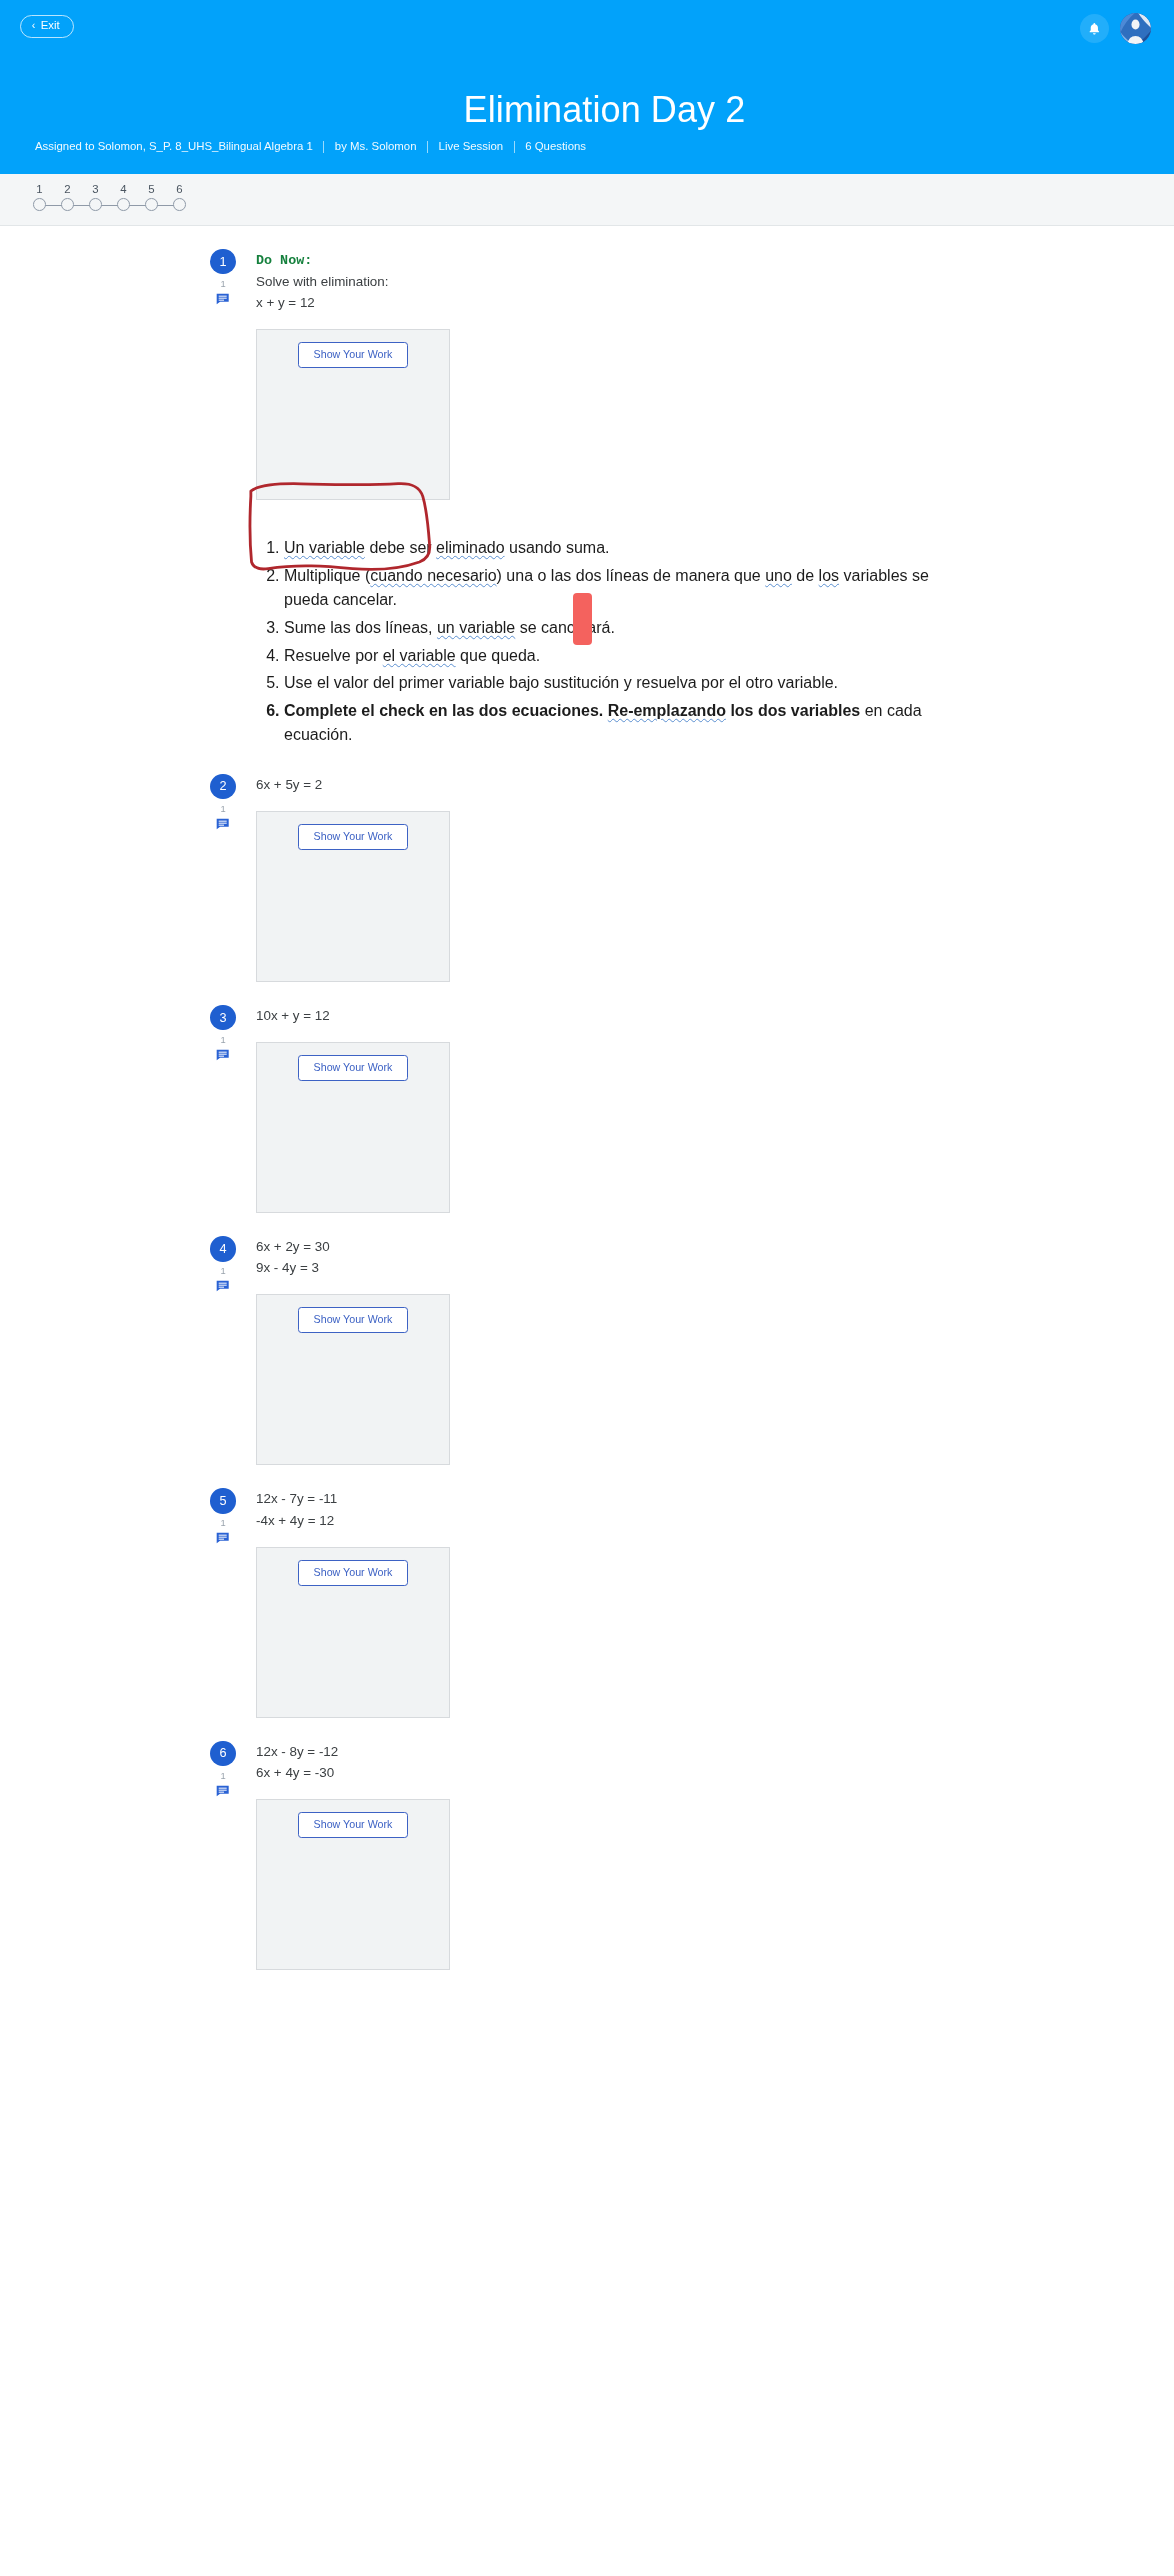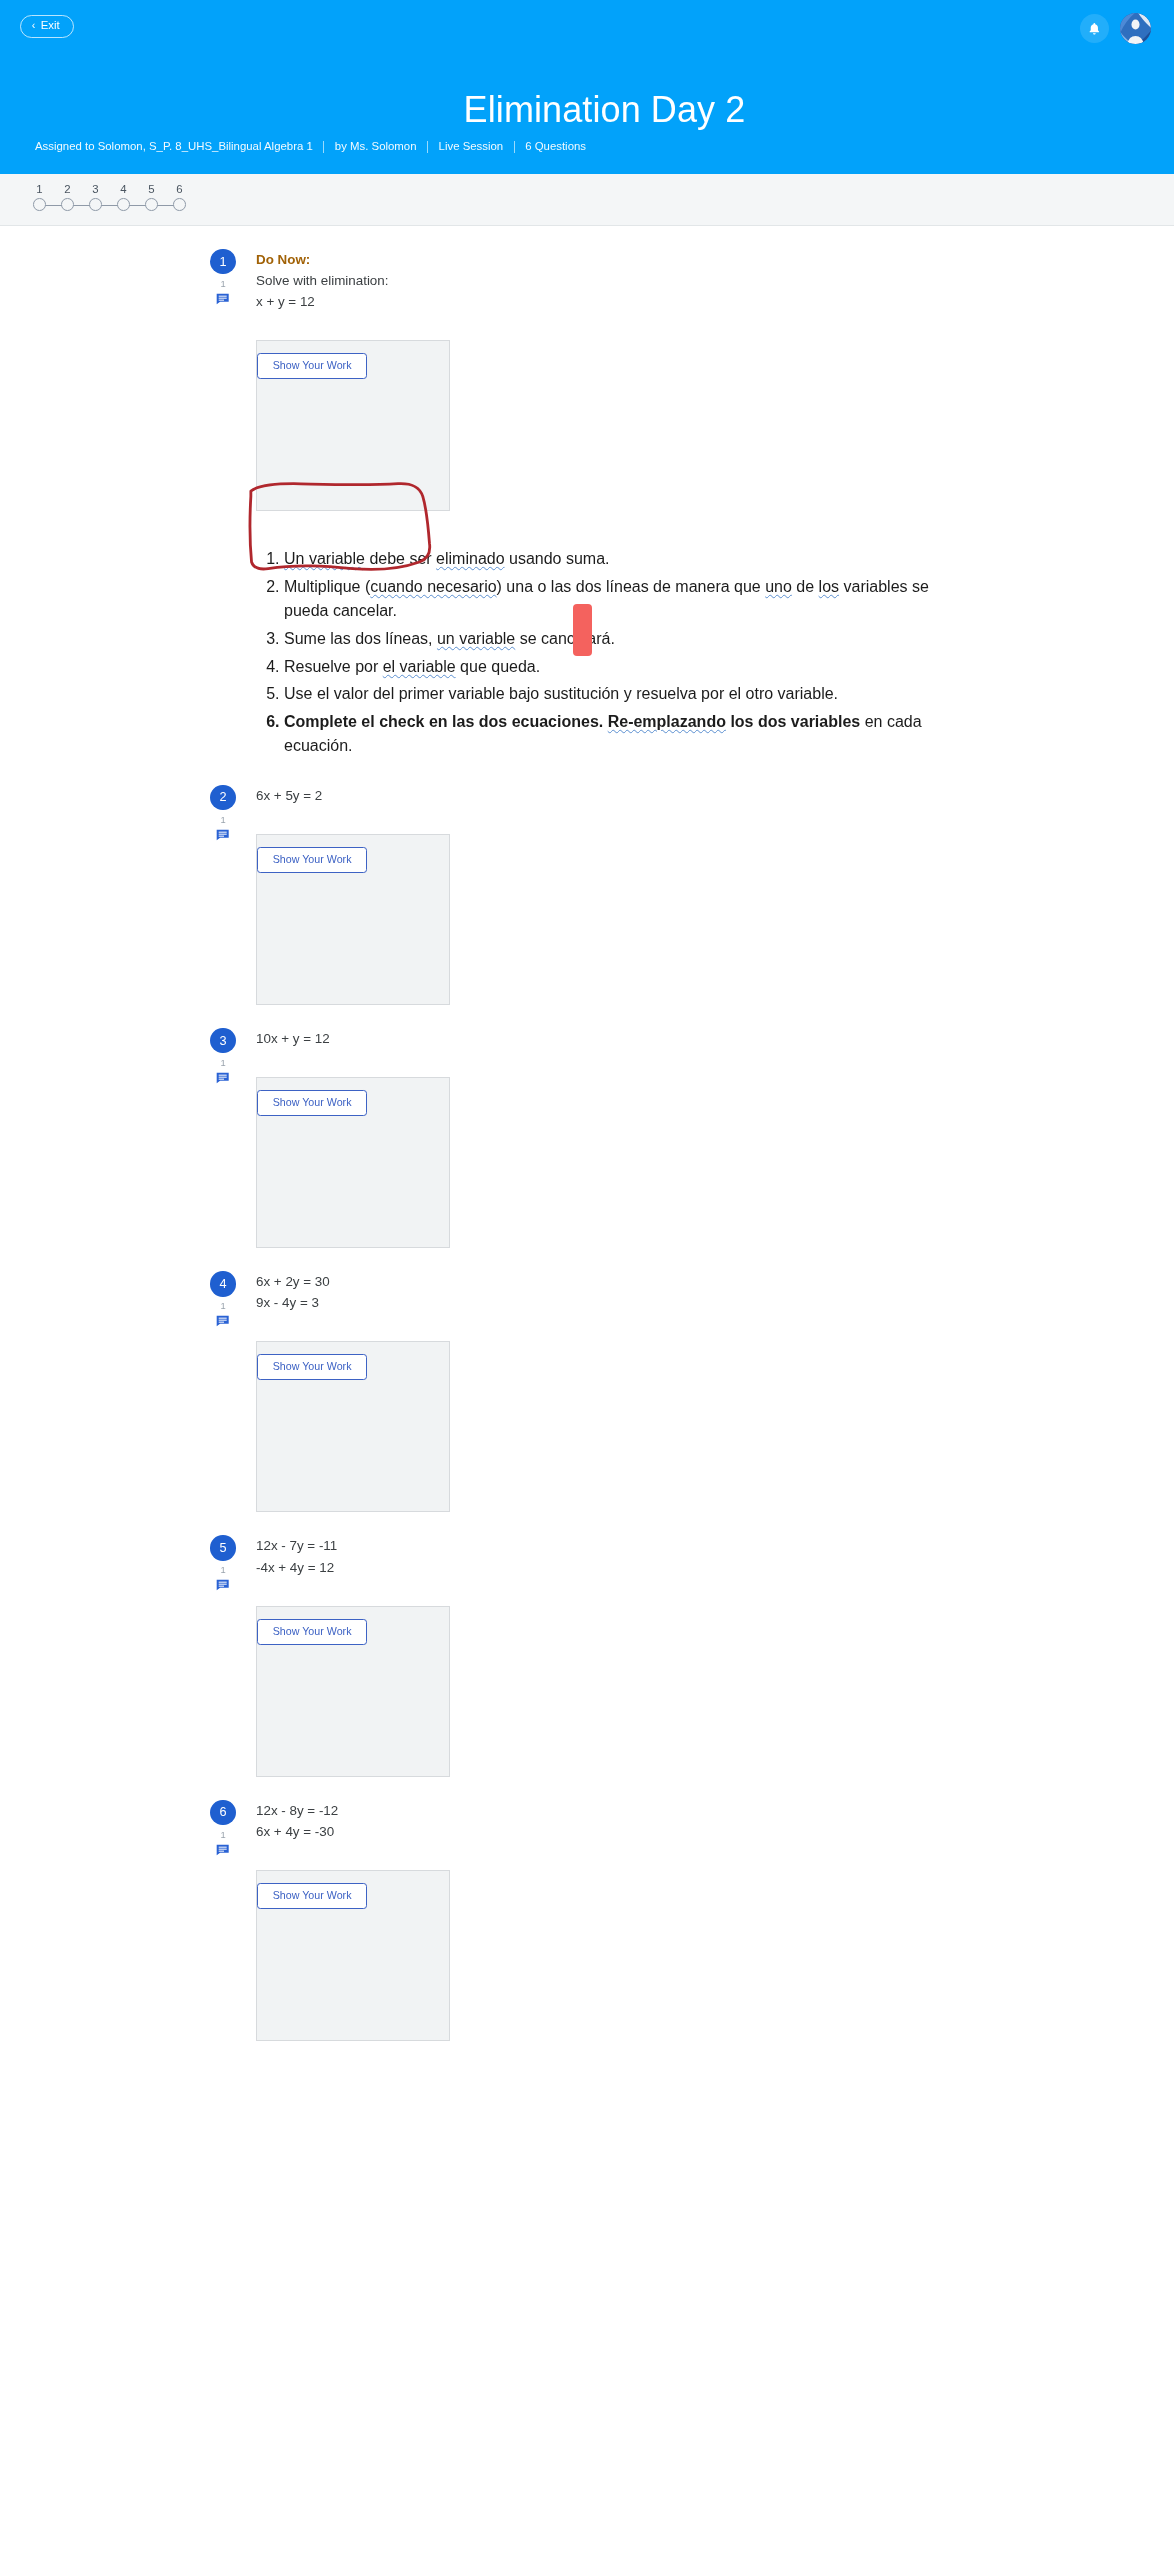--- a/index.html
+++ b/index.html
@@ -196,32 +196,32 @@
 
   .q-body{
     padding-left:45px;
   }
   .q-text{
     font-size:13.4px;
     line-height:1.58;
     color:#3c4043;
     font-family:"Liberation Sans", sans-serif;
   }
-  .q-text .q-strong{font-weight:bold;color:#a16207;}
+  .q-text .q-strong{font-weight:bold;color:#15803d;font-family:Liberation Mono, monospace;}
 
   .answer-box{
-    margin-top:28px;
+    margin-top:16px;
     margin-left:0;
     width:194px;
     height:171px;
     background:#f1f3f4;
     border:0.7px solid #d7dadd;
     padding-top:12px;
     display:flex;
-    justify-content:flex-start;
+    justify-content:center;
     align-items:flex-start;
   }
   .show-work-btn{
     border:1.1px solid #3d62c4;
     border-radius:3.3px;
     background:#ffffff;
     color:#3d62c4;
     font-size:10.7px;
     padding:6px 14.7px;
     cursor:pointer;

